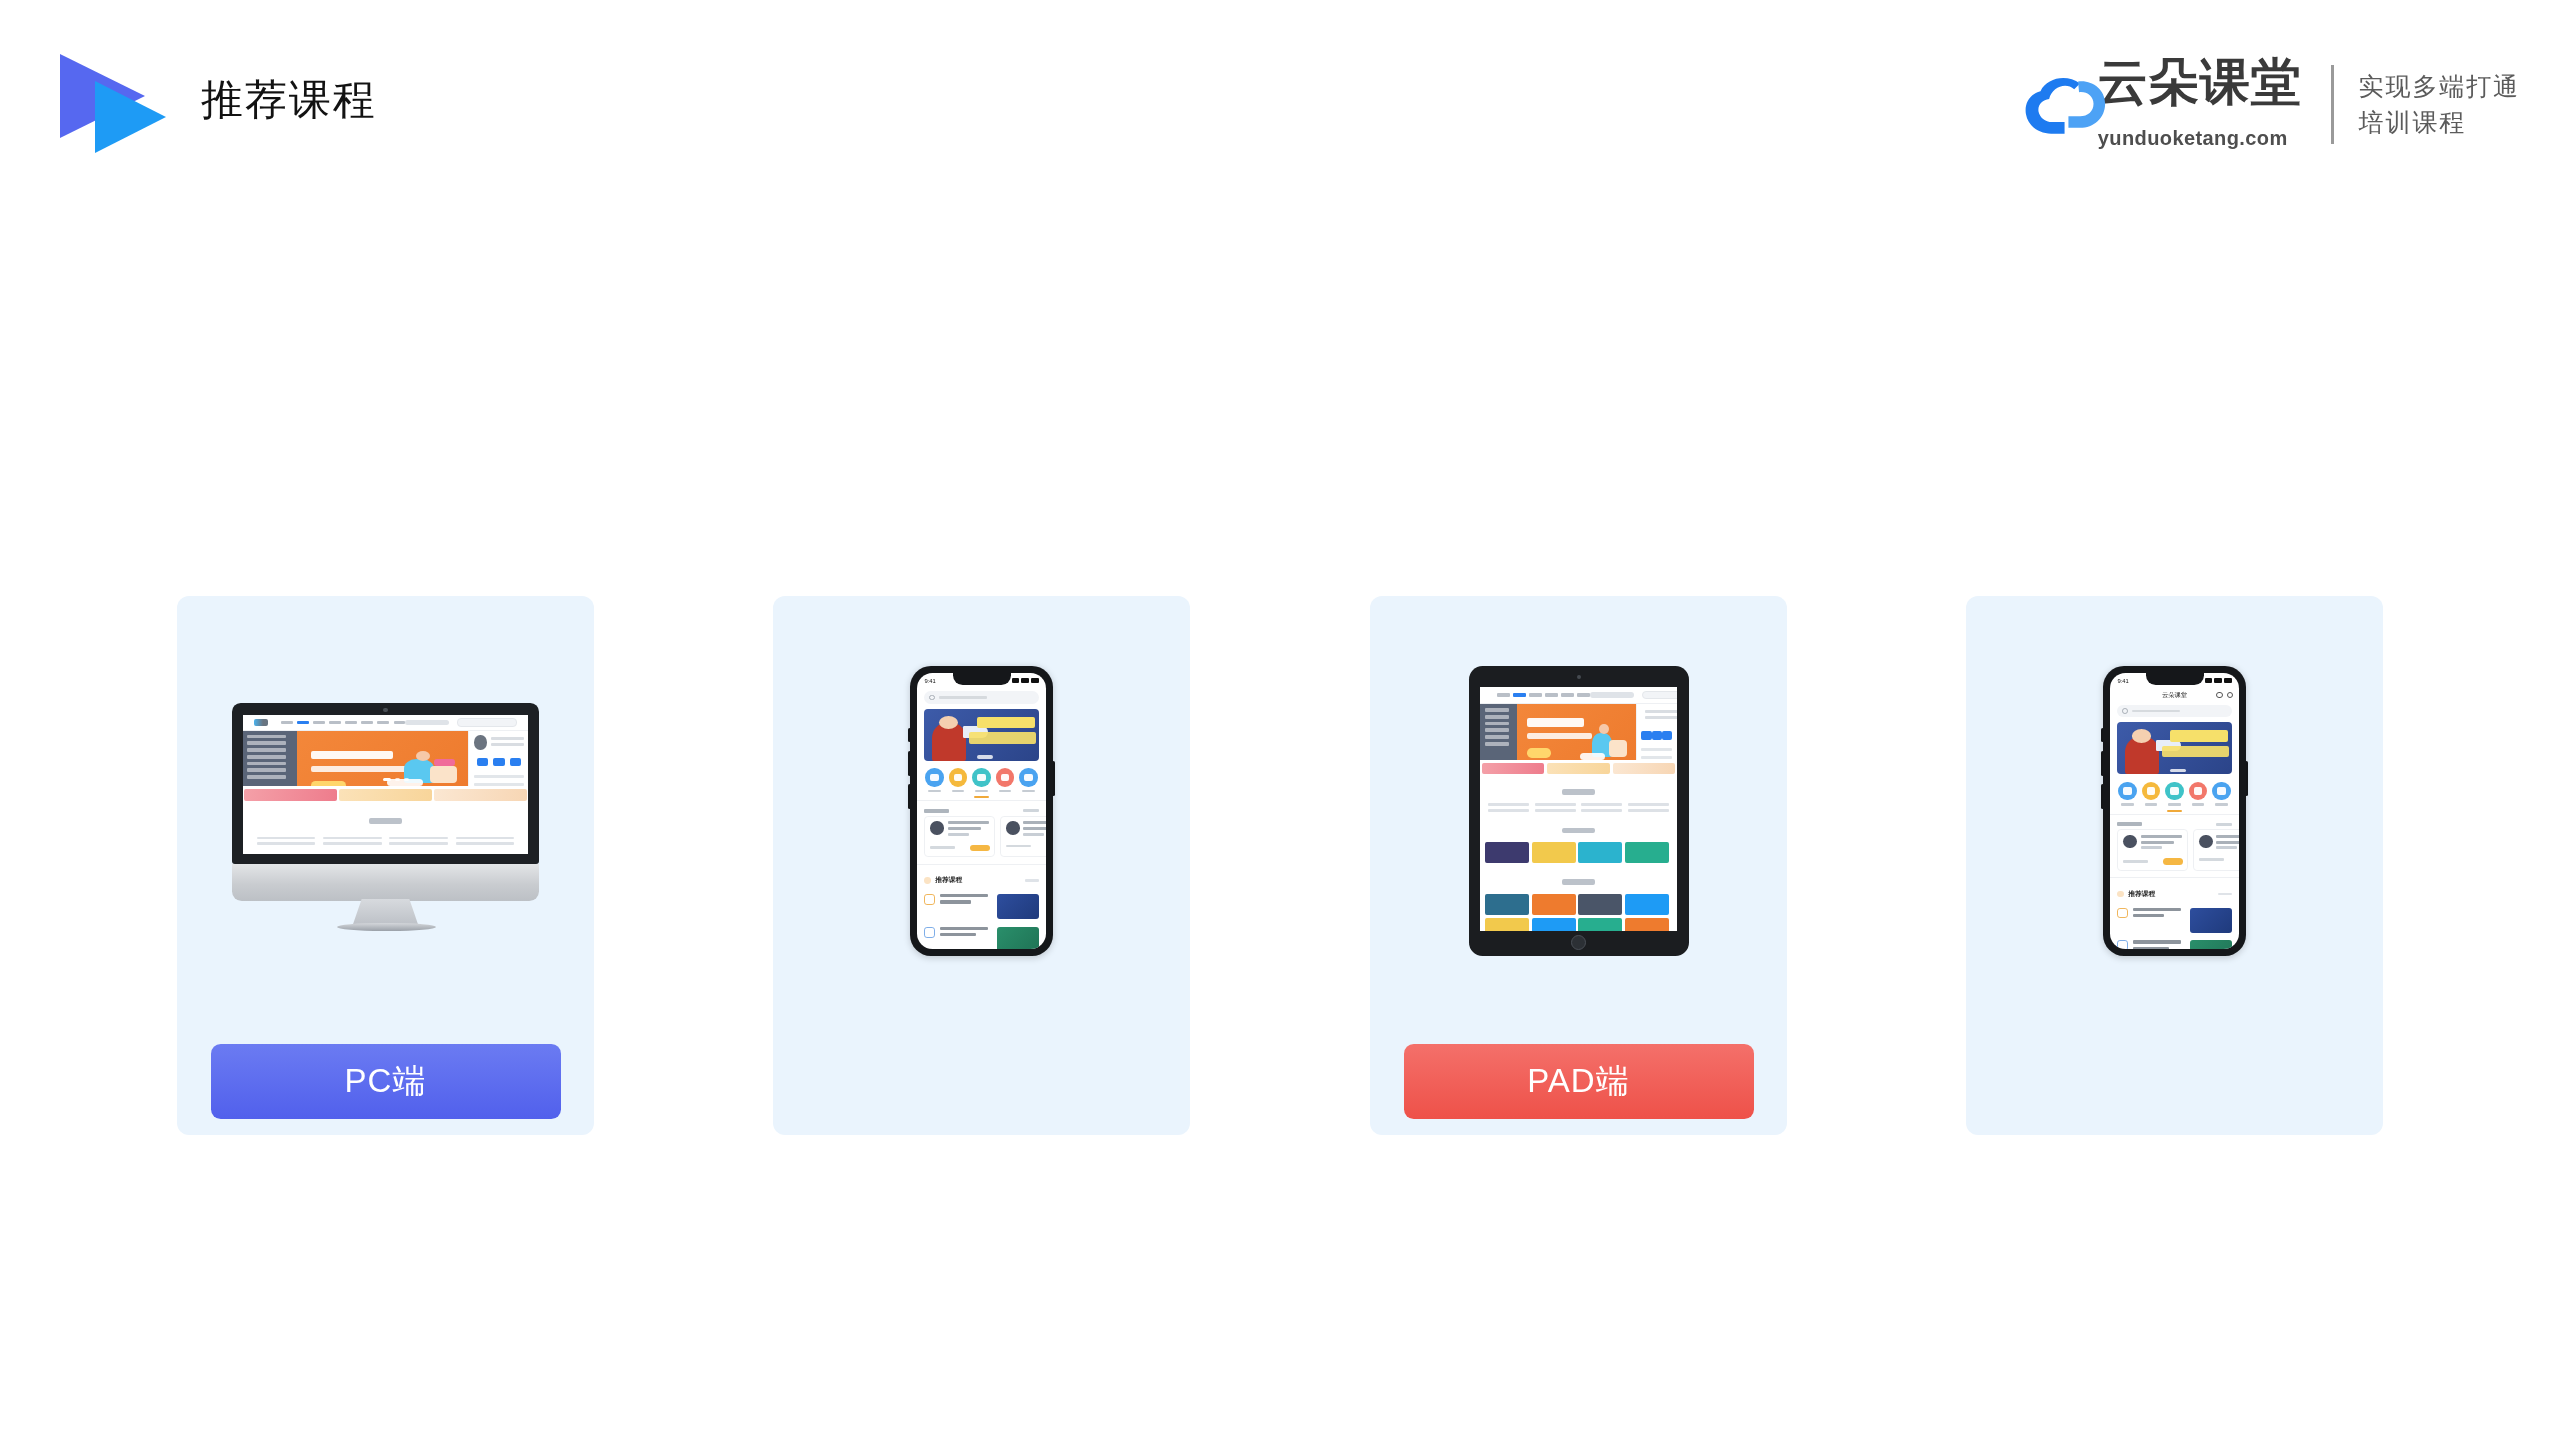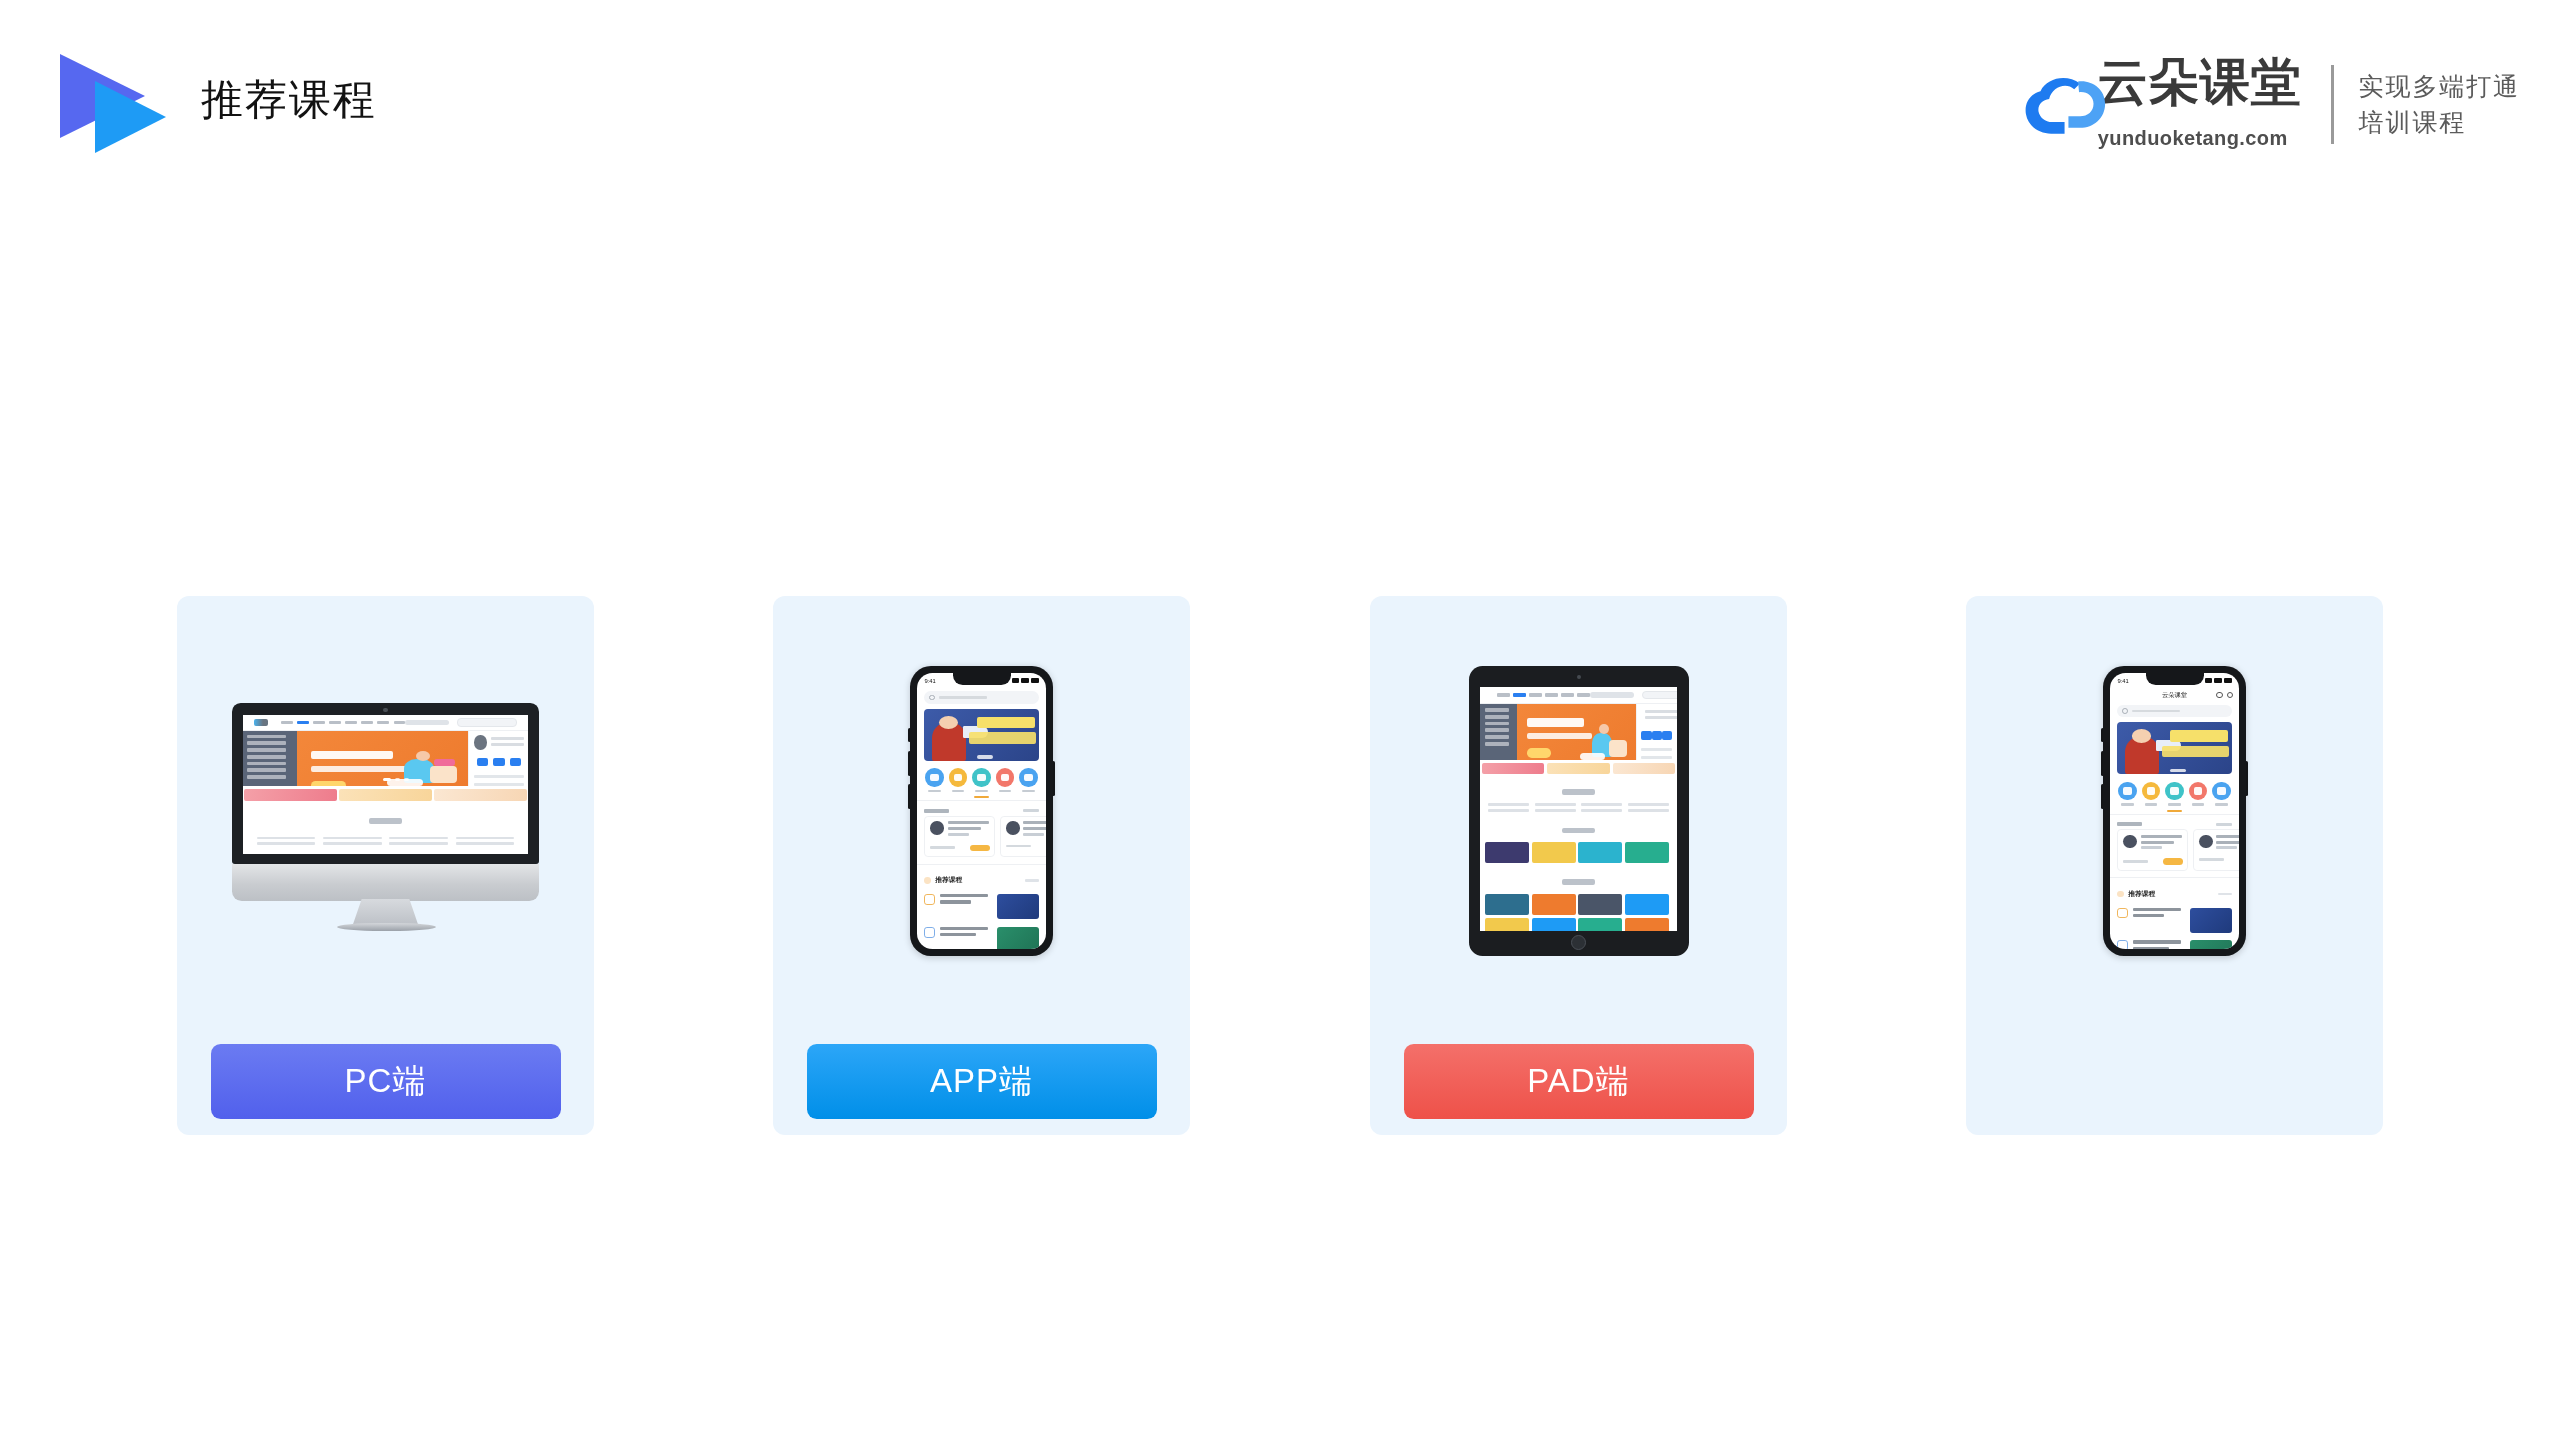--- a/index.html
+++ b/index.html
@@ -464,21 +464,20 @@
               <div class="ph-rec">
                 <span class="ico b"></span>
                 <span class="meta"><i style="width:92%"></i><i style="width:70%"></i><span class="tag" style="width:21px"></span></span>
                 <span class="thumb" style="background:linear-gradient(135deg,#2A8F6B,#1F7355)"></span>
               </div>
             </div>
           </div>
           <span class="ip-notch"></span>
         </div>
       </div>
-      <div class="cta app">APP端</div>
     </div>
 
     <div class="card c2">
       <div class="device-area">
         <div class="ipad">
           <div class="ipad-body">
             <span class="ipad-cam"></span>
             <div class="ipad-screen">
               <div class="site">
                 <div class="site-nav" style="height:7%">

